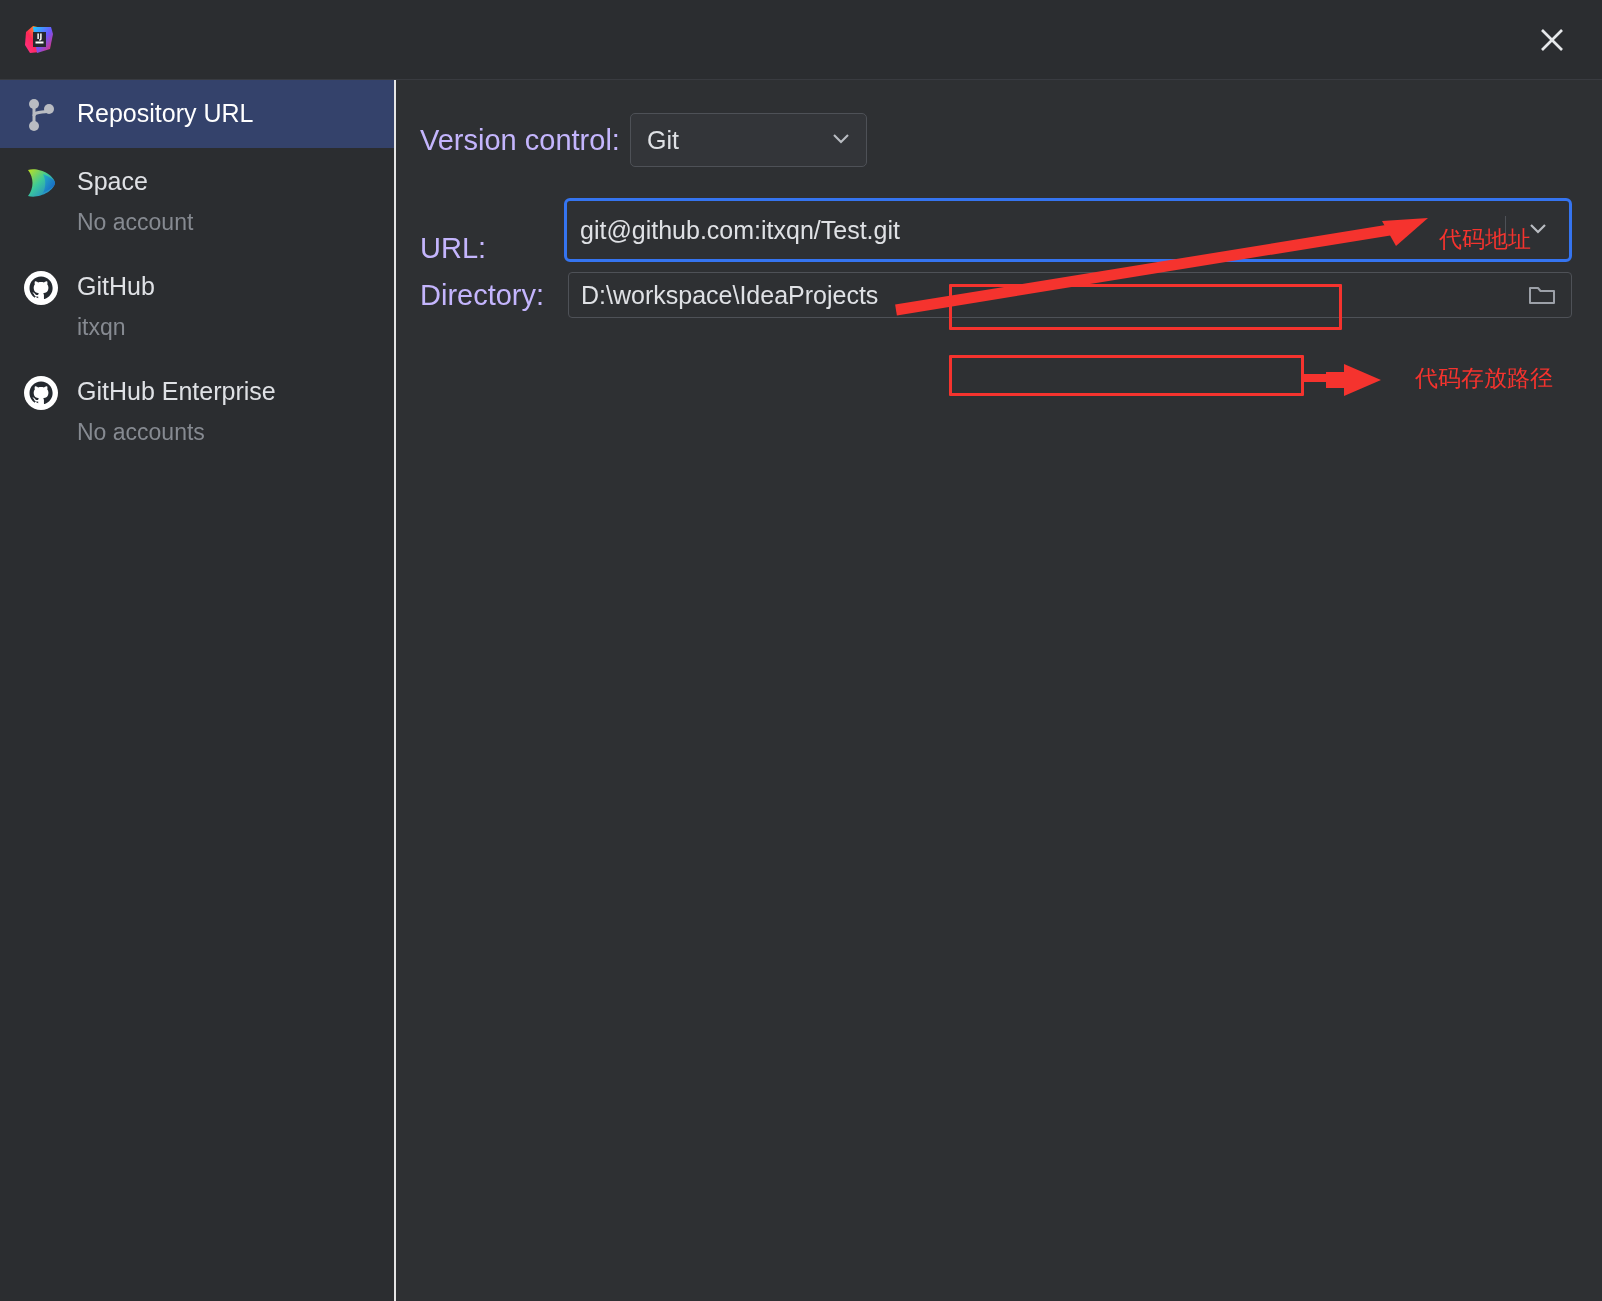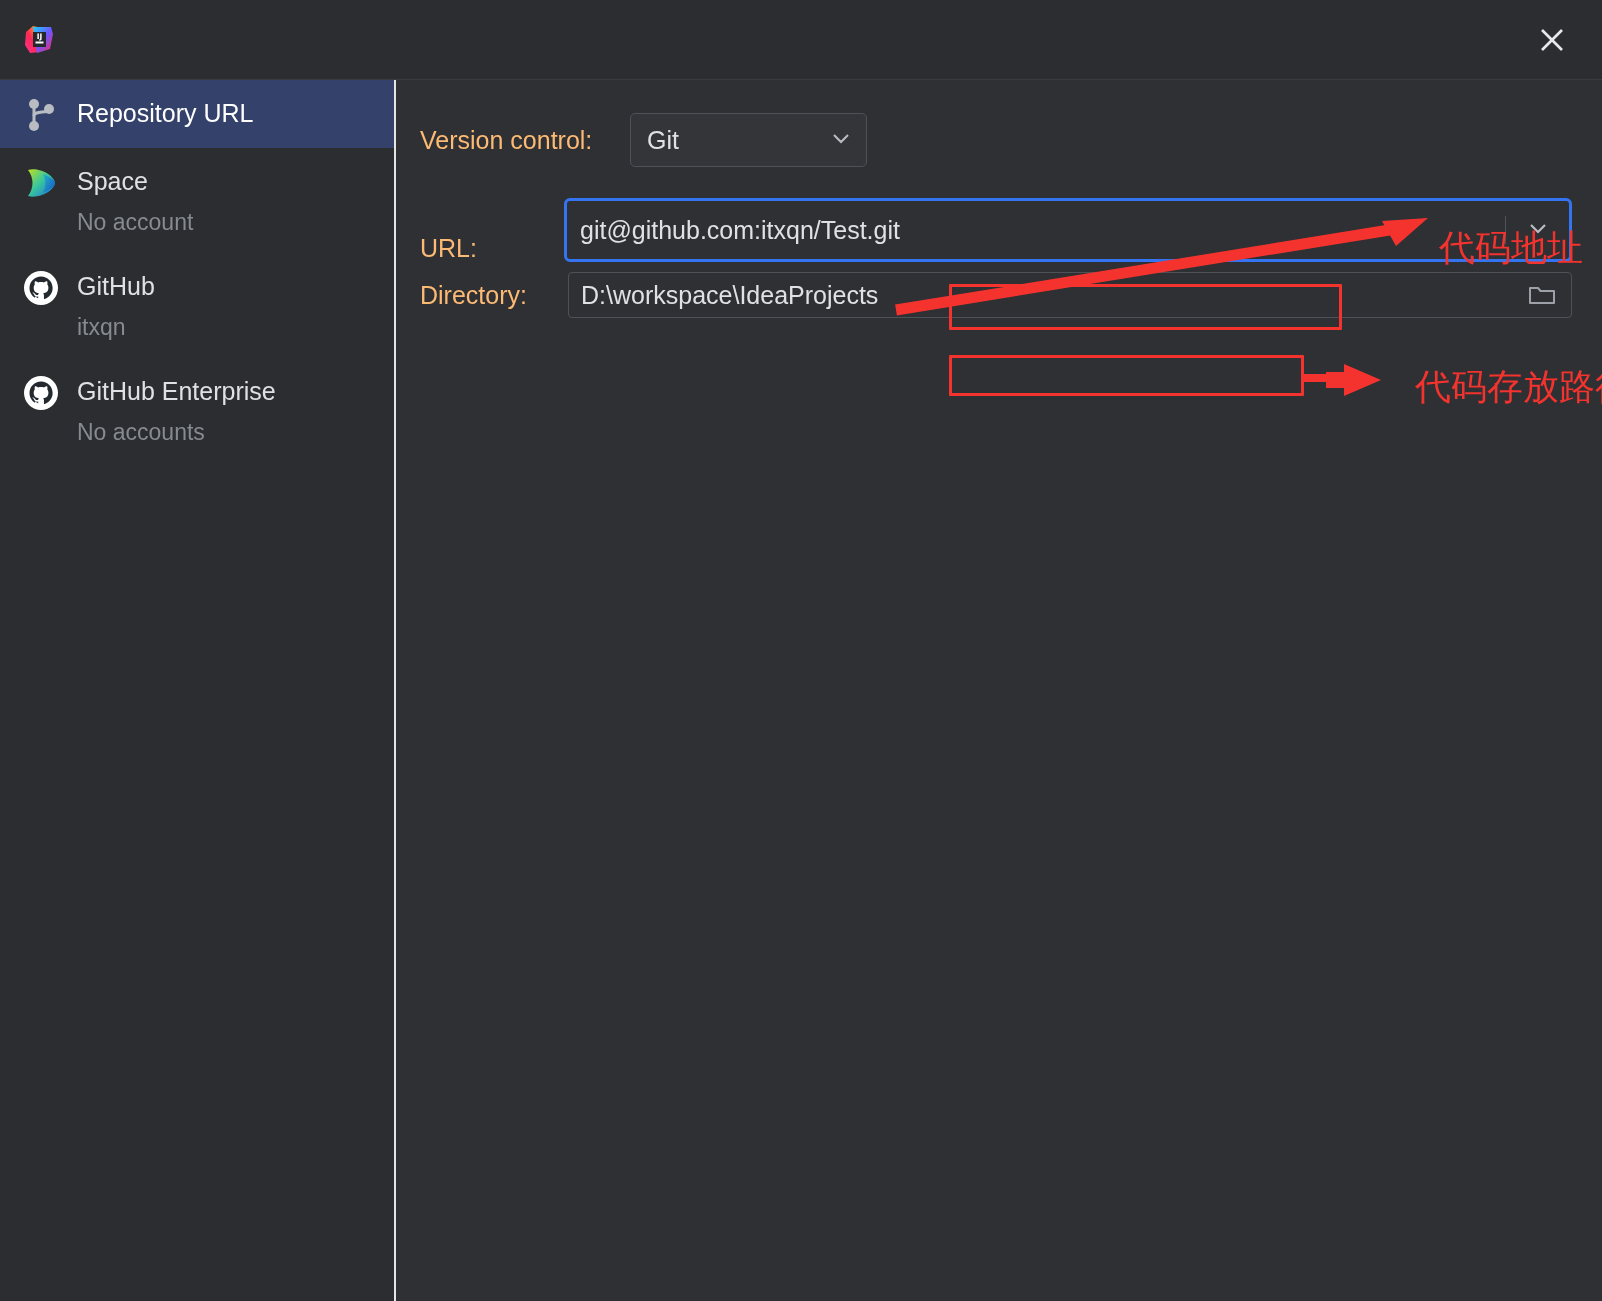--- a/index.html
+++ b/index.html
@@ -117,22 +117,22 @@
   .form-row {
     display: flex;
     align-items: center;
     position: relative;
   }
   #row-vcs   { height: 60px; margin-top: 6px; }
   #row-url   { height: 58px; margin-top: 31px; }
   #row-dir   { height: 50px; margin-top: 11px; }
 
   .form-label {
-    font-size: 25px;
-    color: #fdba74;
+    font-size: 29px;
+    color: #c4b5fd;
     white-space: nowrap;
     flex: 0 0 auto;
   }
   #lbl-vcs { width: 210px; }
   #lbl-url { width: 139px; margin-top: 36px; }
   #lbl-dir { width: 139px; }
 
   
   #vcs-combo {
     width: 237px;
@@ -228,21 +228,21 @@
   .annot-box {
     position: absolute;
     border: 3px solid #f5332e;
     border-radius: 1px;
   }
   #annot-box-url { left: 553px; top: 204px; width: 393px; height: 46px; }
   #annot-box-dir { left: 553px; top: 275px; width: 355px; height: 41px; }
   .annot-text {
     position: absolute;
     color: #f5332e;
-    font-size: 36px;
+    font-size: 23px;
     font-family: Liberation Serif, serif;
     white-space: nowrap;
     font-weight: 500;
   }
   #annot-text-url { left: 1043px; top: 144px; }
   #annot-text-dir { left: 1019px; top: 283px; text-align: center; }
 
   
   #footer {
     height: 95px;

